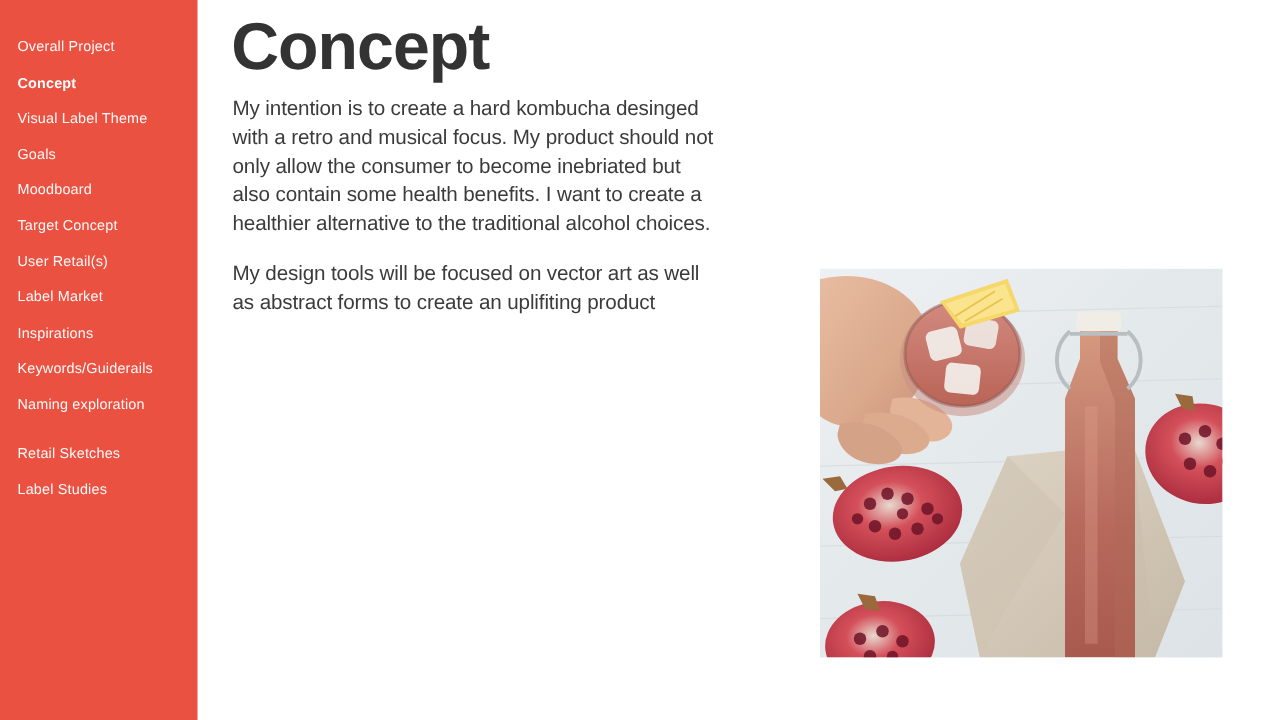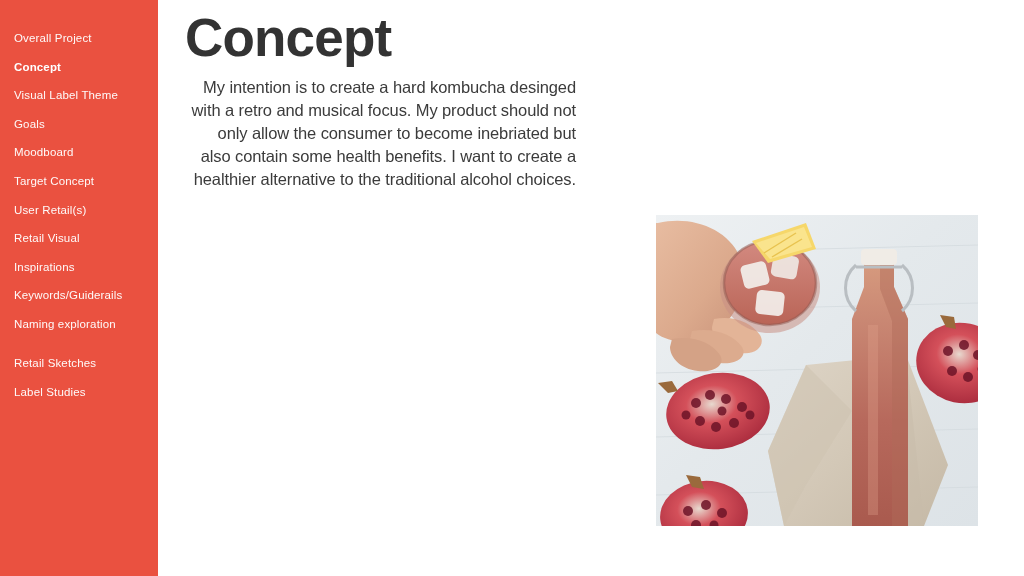--- a/index.html
+++ b/index.html
@@ -67,21 +67,20 @@
     font-weight: bold;
     color: #333333;
     letter-spacing: -0.8px;
     line-height: 64px;
   }
   #body-copy {
     position: absolute;
     left: 28px;
     top: 76px;
     width: 390px;
-    text-align: right;
   }
   #body-copy p {
     margin: 0;
     color: #3b3b3b;
     font-size: 16.5px;
     line-height: 23px;
     letter-spacing: -0.1px;
   }
   #body-copy p.para-2 {
     margin-top: 17px;
@@ -109,34 +108,35 @@
 <div id="slide">
 
   <div id="sidebar">
     <div class="nav-item">Overall Project</div>
     <div class="nav-item active">Concept</div>
     <div class="nav-item">Visual Label Theme</div>
     <div class="nav-item">Goals</div>
     <div class="nav-item">Moodboard</div>
     <div class="nav-item">Target Concept</div>
     <div class="nav-item">User Retail(s)</div>
-    <div class="nav-item">Retail Visual</div>
+    <div class="nav-item">Label Market</div>
     <div class="nav-item">Inspirations</div>
     <div class="nav-item">Keywords/Guiderails</div>
     <div class="nav-item gap-after">Naming exploration</div>
     <div class="nav-item">Retail Sketches</div>
     <div class="nav-item">Label Studies</div>
   </div>
 
   <div id="main">
 
     <div id="page-title">Concept</div>
 
     <div id="body-copy">
       <p class="para-1">My intention is to create a hard kombucha desinged with a retro and musical focus. My product should not only allow the consumer to become inebriated but also contain some health benefits. I want to create a healthier alternative to the traditional alcohol choices.</p>
+      <p class="para-2">My design tools will be focused on vector art as well as abstract forms to create an uplifiting product</p>
     </div>
 
     <div id="photo">
       <svg viewBox="0 0 322 311" preserveAspectRatio="xMidYMid slice" aria-hidden="true">
         <defs>
           <linearGradient id="woodbg" x1="0" y1="0" x2="1" y2="1">
             <stop offset="0%" stop-color="#eef1f3"></stop>
             <stop offset="45%" stop-color="#e4e9ec"></stop>
             <stop offset="100%" stop-color="#dde3e7"></stop>
           </linearGradient>

